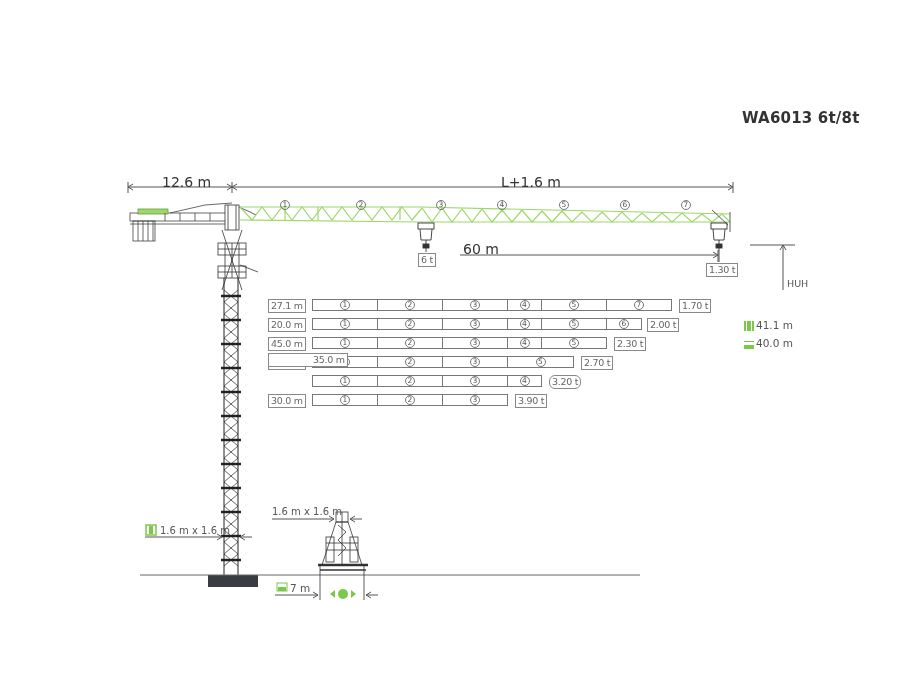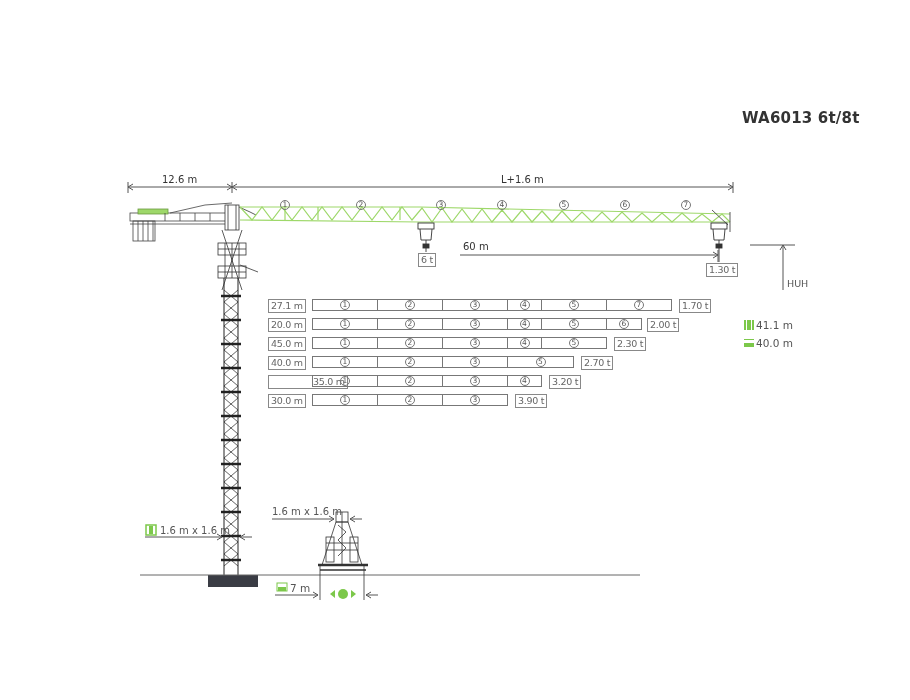--- a/index.html
+++ b/index.html
@@ -1,24 +1,24 @@
 <!DOCTYPE html>
 <html><head>
 <meta charset="utf-8">
 <style>
   html, body { margin:0; padding:0; background:#ffffff; }
   body { width:910px; height:700px; position:relative; overflow:hidden; font-family:"DejaVu Sans", sans-serif; color:#4a4a4a; }
   .abs { position:absolute; }
   .title { left:742px; top:109px; font-size:15px; font-weight:bold; color:#333; letter-spacing:0.2px; }
-  .dim-label { font-size:10px; color:#333; }
+  .dim-label { font-size:14px; color:#333; }
   .box-label { position:absolute; border:1px solid #888; font-size:9.5px; color:#666; padding:0 2px; line-height:12px; height:12px; background:#fff; white-space:nowrap; letter-spacing:-0.3px; }
   .row { position:absolute; height:12px; }
   .seg { position:absolute; top:0; height:12px; border:1px solid #777; box-sizing:border-box; display:flex; align-items:center; justify-content:center; }
   .circ { display:inline-flex; width:10px; height:10px; border:1px solid #777; border-radius:50%; font-size:7.5px; line-height:10px; align-items:center; justify-content:center; color:#555; box-sizing:border-box; }
-  .legend-item { position:absolute; font-size:10.5px; color:#555; display:flex; align-items:center; gap:2px; }
+  .legend-item { position:absolute; font-size:10.5px; color:#555; display:flex; align-items:flex-end; gap:2px; }
   svg { position:absolute; left:0; top:0; }
 </style>
 </head>
 <body>
 
 <div class="abs title">WA6013 6t/8t</div>
 
 <svg width="910" height="700">
 
   <g stroke="#555" stroke-width="1" fill="none">
@@ -289,36 +289,36 @@
       </div>
     <div class="seg" style="left:130px;width:66px;">
         <span class="circ">3</span>
       </div>
     <div class="seg" style="left:195px;width:67px;">
         <span class="circ">5</span>
       </div>
   </div>
   <div class="box-label" style="left:581px;top:356px;">2.70 t</div>
 
-  <div class="box-label" style="left:268px;top:375px;padding-left:44px;">35.0 m</div>
+  <div class="box-label" style="left:268px;top:353px;padding-left:44px;">35.0 m</div>
   <div class="row" style="left:312px;top:375px;width:230px;">
     <div class="seg" style="left:0;width:66px;">
         <span class="circ">1</span>
       </div>
     <div class="seg" style="left:65px;width:66px;">
         <span class="circ">2</span>
       </div>
     <div class="seg" style="left:130px;width:66px;">
         <span class="circ">3</span>
       </div>
     <div class="seg" style="left:195px;width:35px;">
         <span class="circ">4</span>
       </div>
   </div>
-  <div class="box-label" style="left:549px;top:375px;">3.20 t</div>
+  <div class="box-label" style="left:549px;top:375px;border-radius:6px;">3.20 t</div>
 
   <div class="box-label" style="left:268px;top:394px;">30.0 m</div>
   <div class="row" style="left:312px;top:394px;width:196px;">
     <div class="seg" style="left:0;width:66px;">
         <span class="circ">1</span>
       </div>
     <div class="seg" style="left:65px;width:66px;">
         <span class="circ">2</span>
       </div>
     <div class="seg" style="left:130px;width:66px;">

